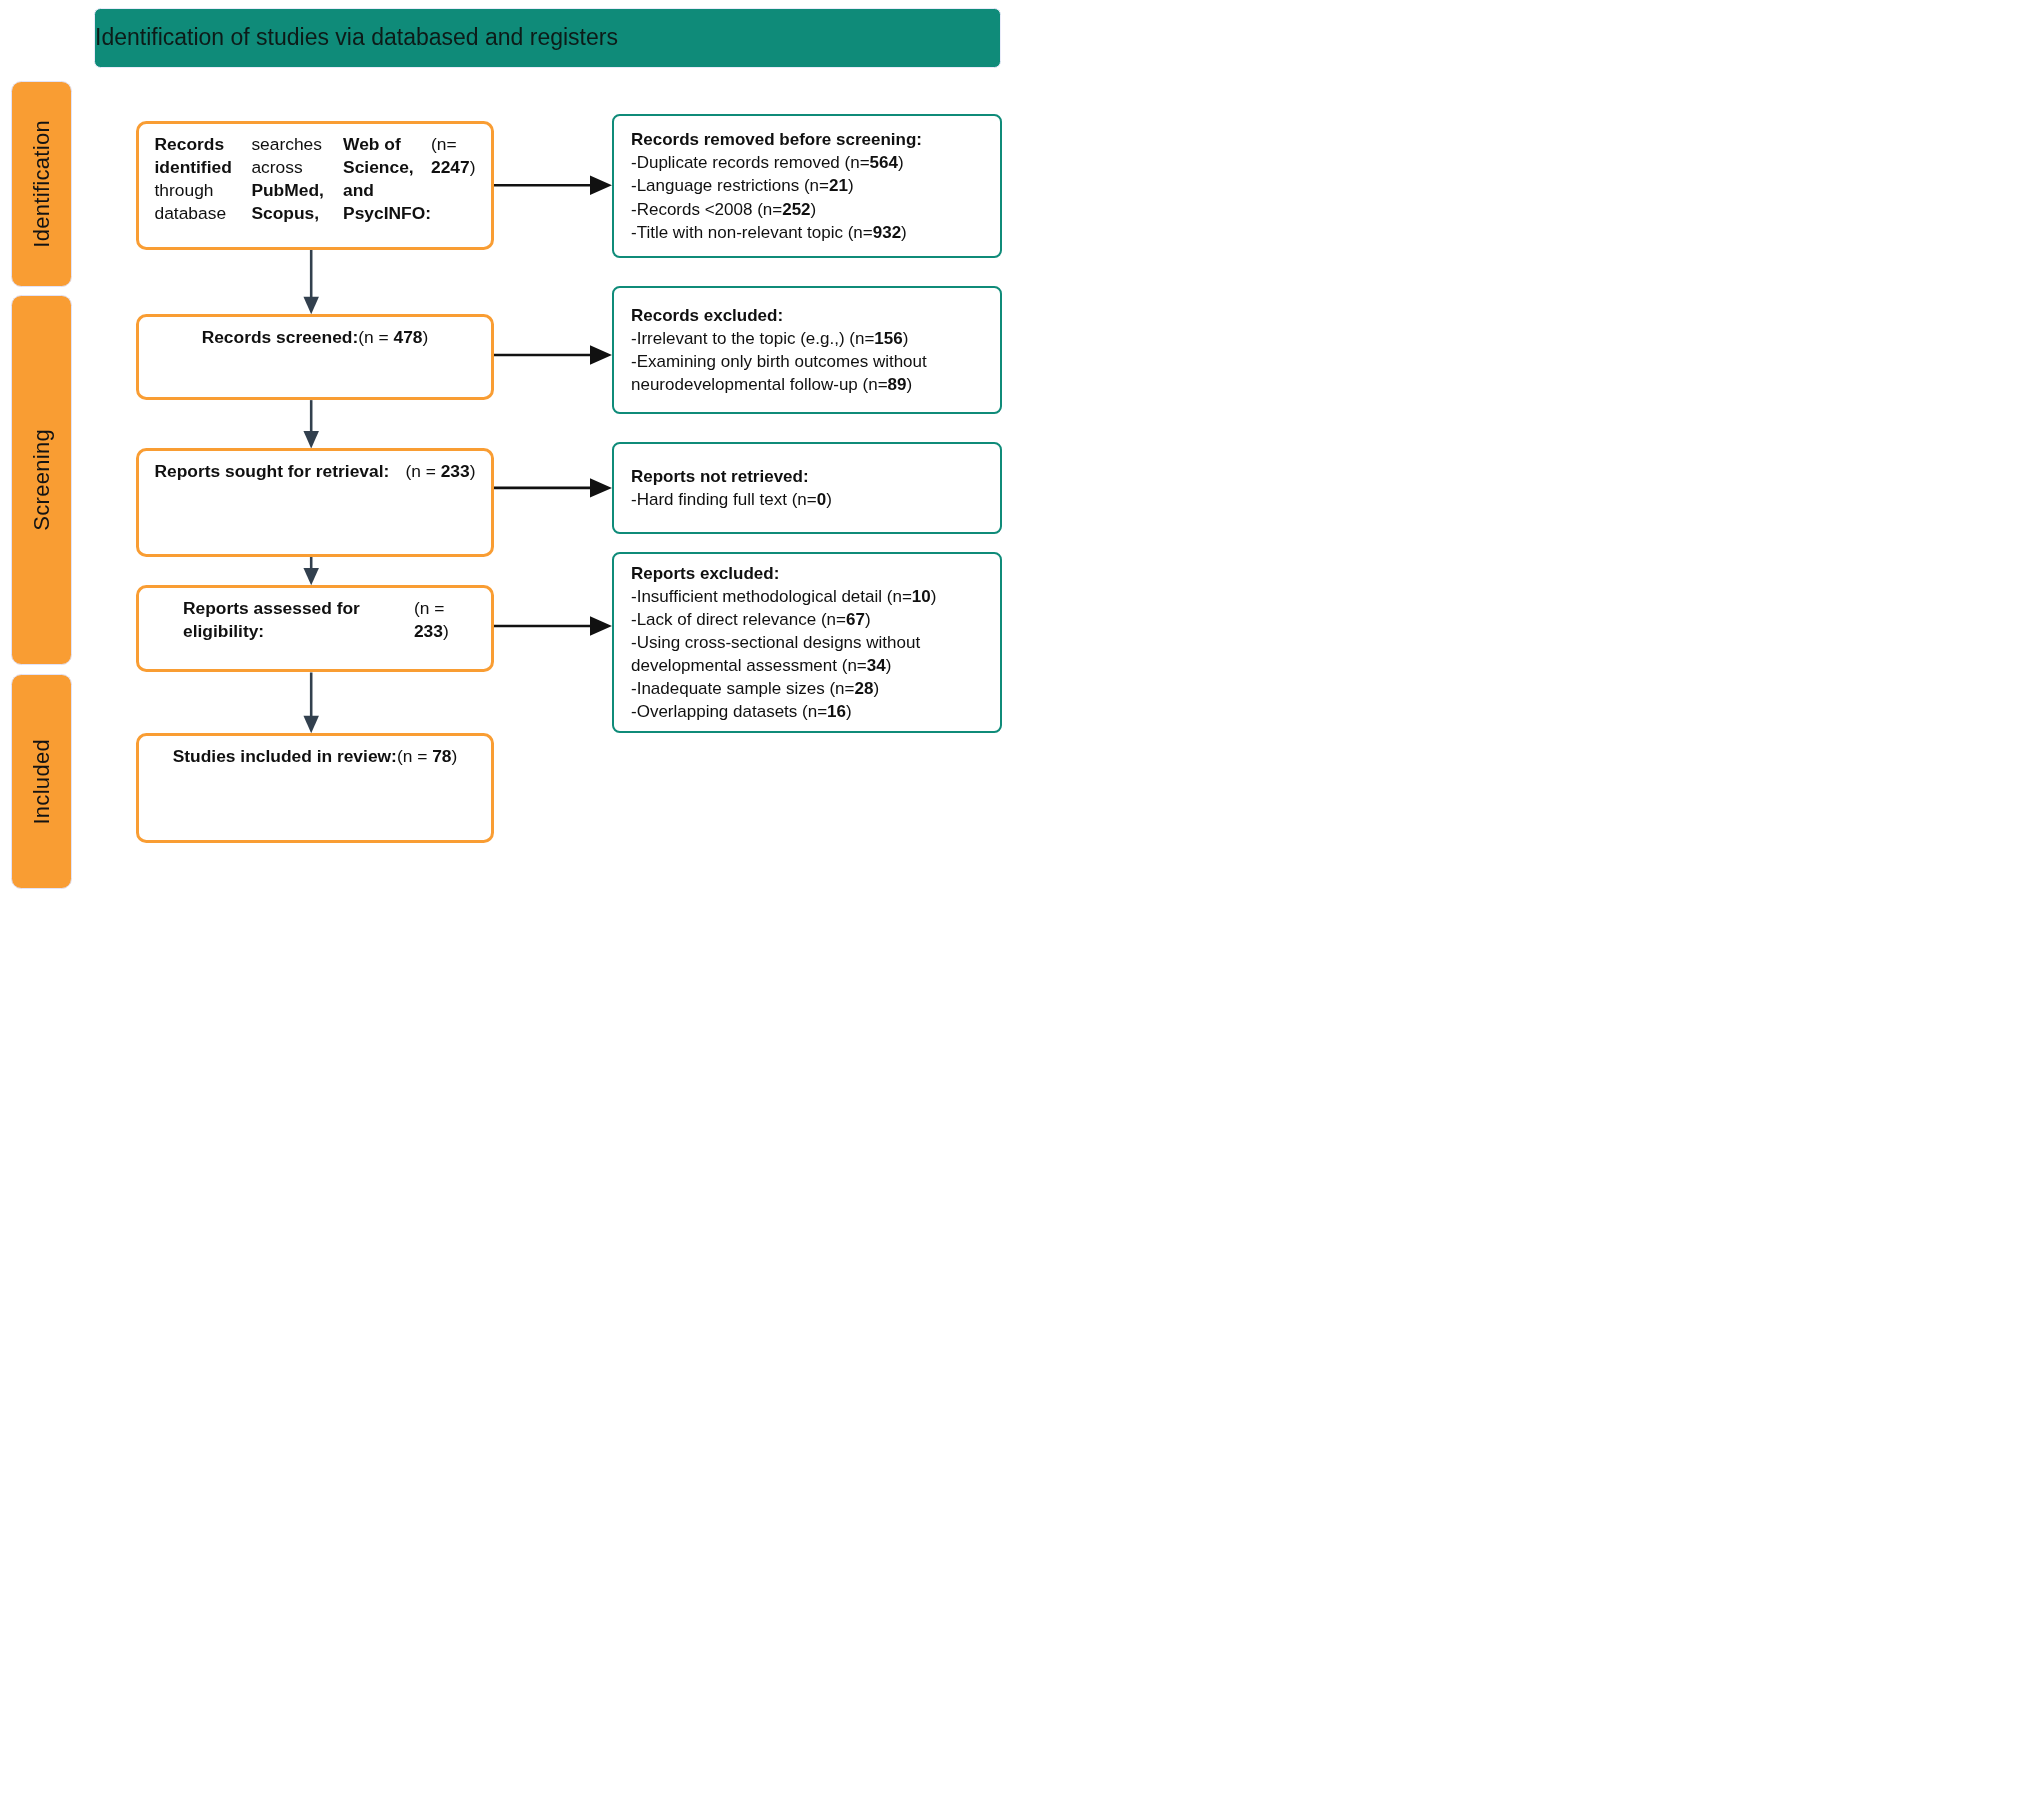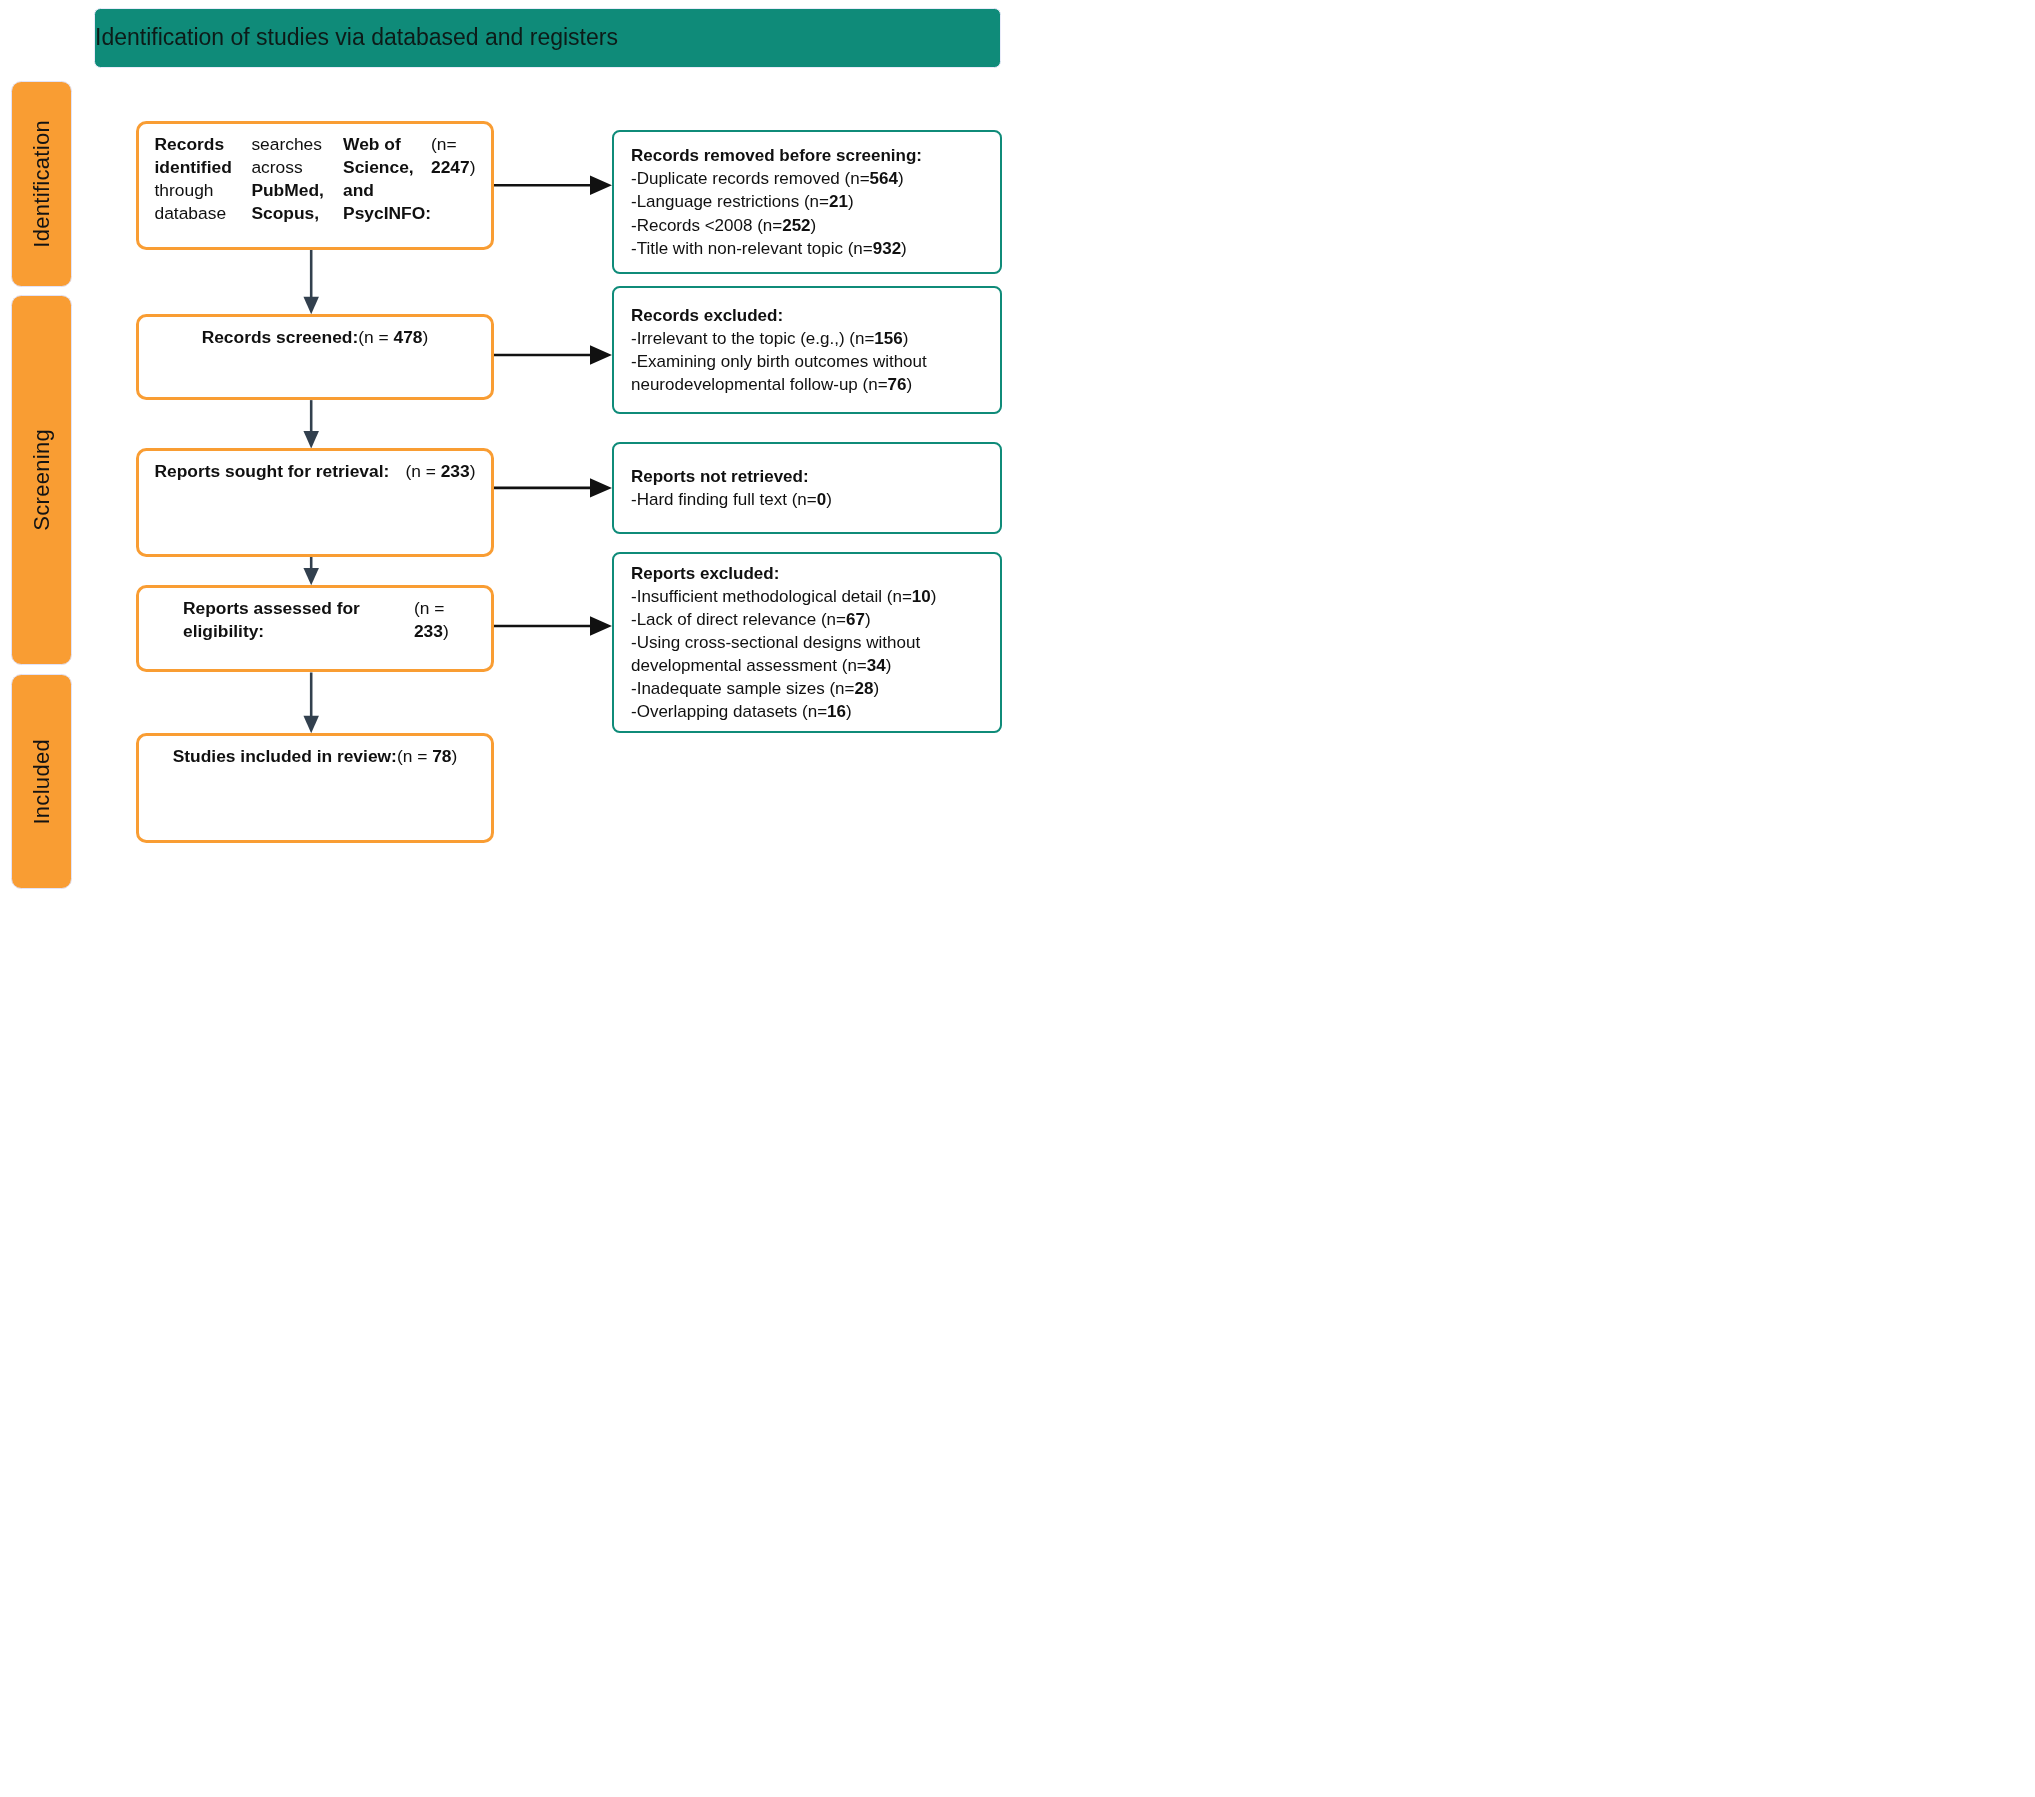--- a/index.html
+++ b/index.html
@@ -40,21 +40,21 @@
   .box-reports-sought     { top:448px;  height:109px;justify-content:space-between; }
   .box-reports-assessed   { top:585px;  height:87px;padding-left:44px; }
   .box-studies-included   { top:733px; height:110px; }
 
   .excl-box {
     position:absolute; left:612px; width:390px; background:#ffffff;
     border:2.6px solid #0F8B79; border-radius:7.7px; box-sizing:border-box;
     display:flex; flex-direction:column; justify-content:center;
     padding:7.7px 17px; font-size:17px; line-height:1.36; color:#101010;
   }
-  .box-removed-before-screening { top:114px; height:144px;margin-top:16px; }
+  .box-removed-before-screening { top:114px; height:144px; }
   .box-records-excluded         { top:286px; height:128px; }
   .box-reports-not-retrieved    { top:442px; height:92px; }
   .box-reports-excluded         { top:552px; height:181px; }
 
   .line { margin:0; }
   b { font-weight:700; }
 </style>
 </head>
 <body>
 
@@ -181,21 +181,21 @@
   </div>
 
   <div class="excl-box box-records-excluded">
     <div class="line">
       <b>Records excluded:</b>
     </div>
     <div class="line">
       <span>-Irrelevant to the topic (e.g.,) (n=</span><b>156</b><span>)</span>
     </div>
     <div class="line">
-      <span>-Examining only birth outcomes without neurodevelopmental follow-up (n=</span><b>76</b><span>)</span>
+      <span>-Examining only birth outcomes without neurodevelopmental follow-up (n=</span><b>89</b><span>)</span>
     </div>
   </div>
 
   <div class="excl-box box-reports-not-retrieved">
     <div class="line">
       <b>Reports not retrieved:</b>
     </div>
     <div class="line">
       <span>-Hard finding full text (n=</span><b>0</b><span>)</span>
     </div>

